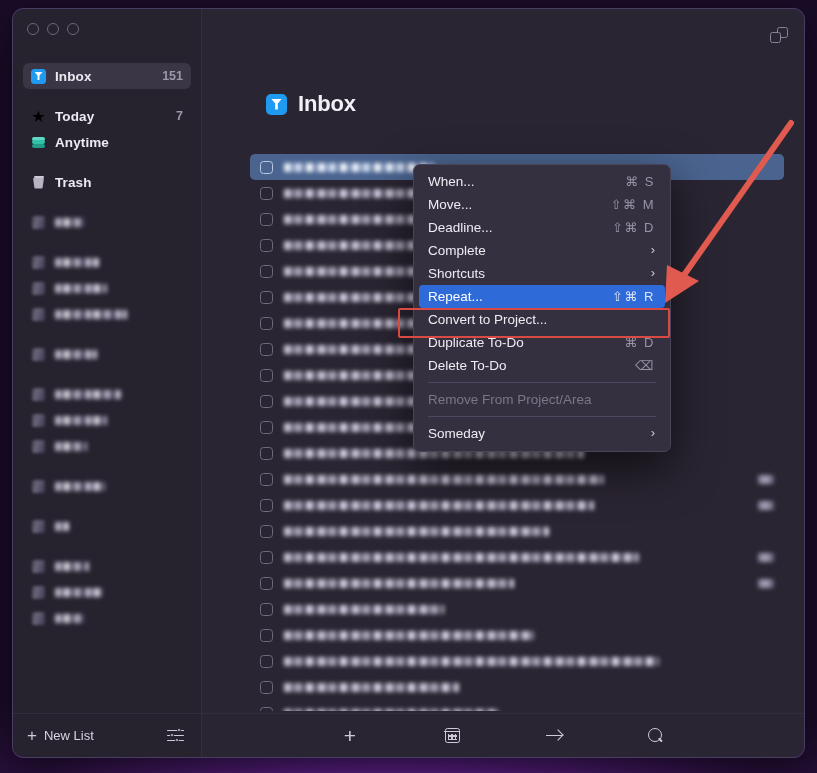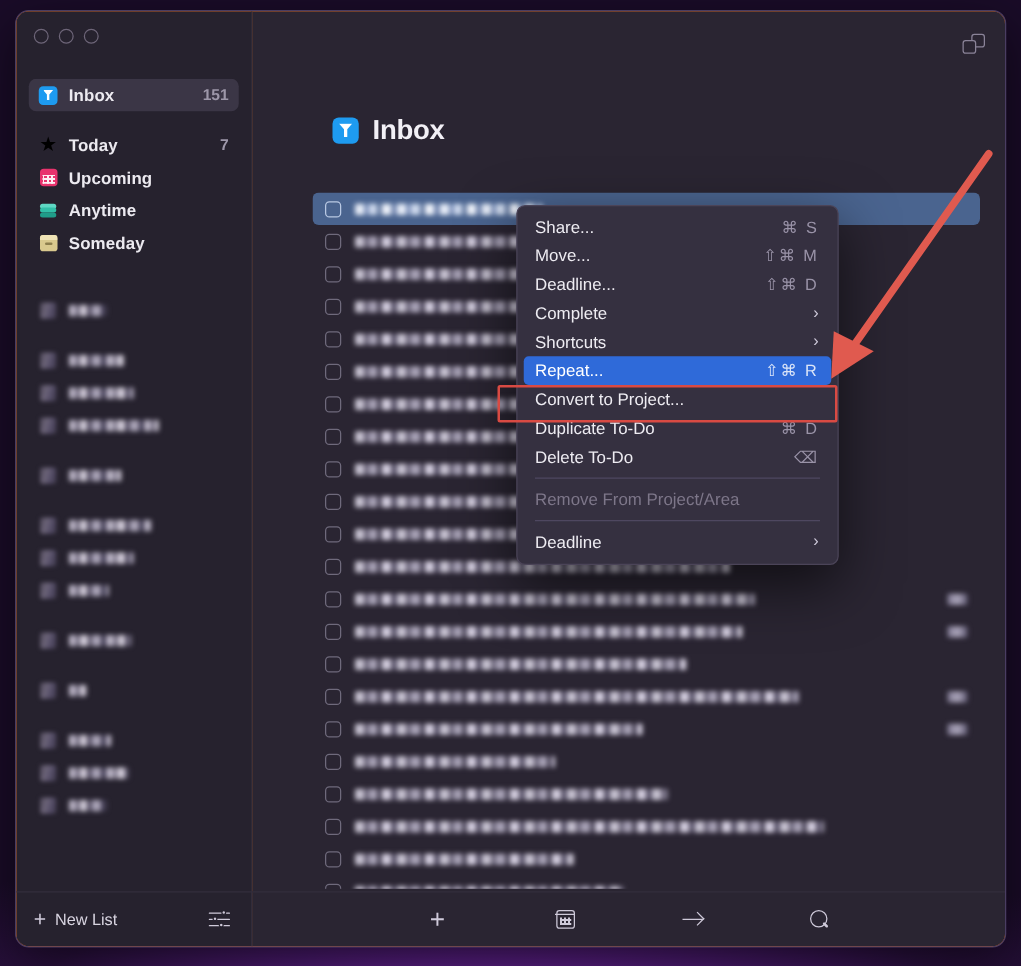--- a/index.html
+++ b/index.html
@@ -13,21 +13,21 @@
       radial-gradient(ellipse 560px 180px at 48% 108%, #7a2fb0 0%, #5a1f86 38%, #2b1140 72%, #1a0c28 100%),
       linear-gradient(180deg, #3a1a5c 0%, #2a1140 50%, #1d0c2e 100%);
     position: relative;
   }
 
   
   #window {
     position: absolute;
     left: 12px; top: 8px;
     width: 793px; height: 750px;
-    background: #f97316;
+    background: #4c1d95;
     border-radius: 11px;
     border: 1px solid #4a3d62;
     overflow: hidden;
     box-shadow: 0 14px 40px rgba(0,0,0,.55);
   }
 
   
   #sidebar {
     position: absolute; left: 0; top: 0;
     width: 189px; height: 100%;
@@ -363,48 +363,42 @@
       </div>
 
       <div class="sb-gap"></div>
 
       <div class="sb-row">
         <span class="sb-ico">★</span>
         <span class="sb-label">Today</span>
         <span class="sb-count">7</span>
       </div>
 
-      <div class="sb-row">
-        <span class="sb-ico">
-            <span class="ic-cal"></span>
-          </span>
-        <span class="sb-label">Upcoming</span>
-      </div>
 
       <div class="sb-row">
         <span class="sb-ico">
             <span class="ic-layers">
               <i></i>
               <i></i>
               <i></i>
             </span>
           </span>
         <span class="sb-label">Anytime</span>
       </div>
 
+
+      <div class="sb-gap"></div>
+
+
       <div class="sb-row">
         <span class="sb-ico">
-            <span class="ic-box"></span>
+            <span class="ic-trash"></span>
           </span>
-        <span class="sb-label">Someday</span>
-      </div>
-
-      <div class="sb-gap"></div>
-
-
+        <span class="sb-label">Trash</span>
+      </div>
 
       <div class="sb-gap"></div>
 
       <div id="custom-lists">
           <div class="sb-row">
             <span class="sb-ico">
               <span class="blur-ico"></span>
             </span>
             <span class="blur-txt" style="width: 30px;"></span>
           </div>
@@ -624,21 +618,21 @@
           <span class="t-arrow"></span>
         </div>
       <div class="tbar-btn">
           <span class="t-search"></span>
         </div>
     </div>
   </div>
 
   <div id="ctx-menu">
       <div class="mi">
-        <span class="mi-label">Share...</span>
+        <span class="mi-label">When...</span>
         <span class="mi-key">⌘ S</span>
       </div>
       <div class="mi">
         <span class="mi-label">Move...</span>
         <span class="mi-key">⇧⌘ M</span>
       </div>
       <div class="mi">
         <span class="mi-label">Deadline...</span>
         <span class="mi-key">⇧⌘ D</span>
       </div>
@@ -664,21 +658,21 @@
       <div class="mi">
         <span class="mi-label">Delete To-Do</span>
         <span class="mi-key">⌫</span>
       </div>
       <div class="mi-sep"></div>
       <div class="mi disabled">
         <span class="mi-label">Remove From Project/Area</span>
       </div>
       <div class="mi-sep"></div>
       <div class="mi">
-        <span class="mi-label">Deadline</span>
+        <span class="mi-label">Someday</span>
         <span class="mi-sub">›</span>
       </div>
     </div>
 
   <div id="red-box"></div>
   <svg id="red-arrow" viewBox="0 0 160 195">
     <line x1="148" y1="6" x2="34" y2="168" stroke="#e05a4f" stroke-width="6" stroke-linecap="round"></line>
     <polygon points="22,186 24,148 56,164" fill="#e05a4f"></polygon>
   </svg>
 

